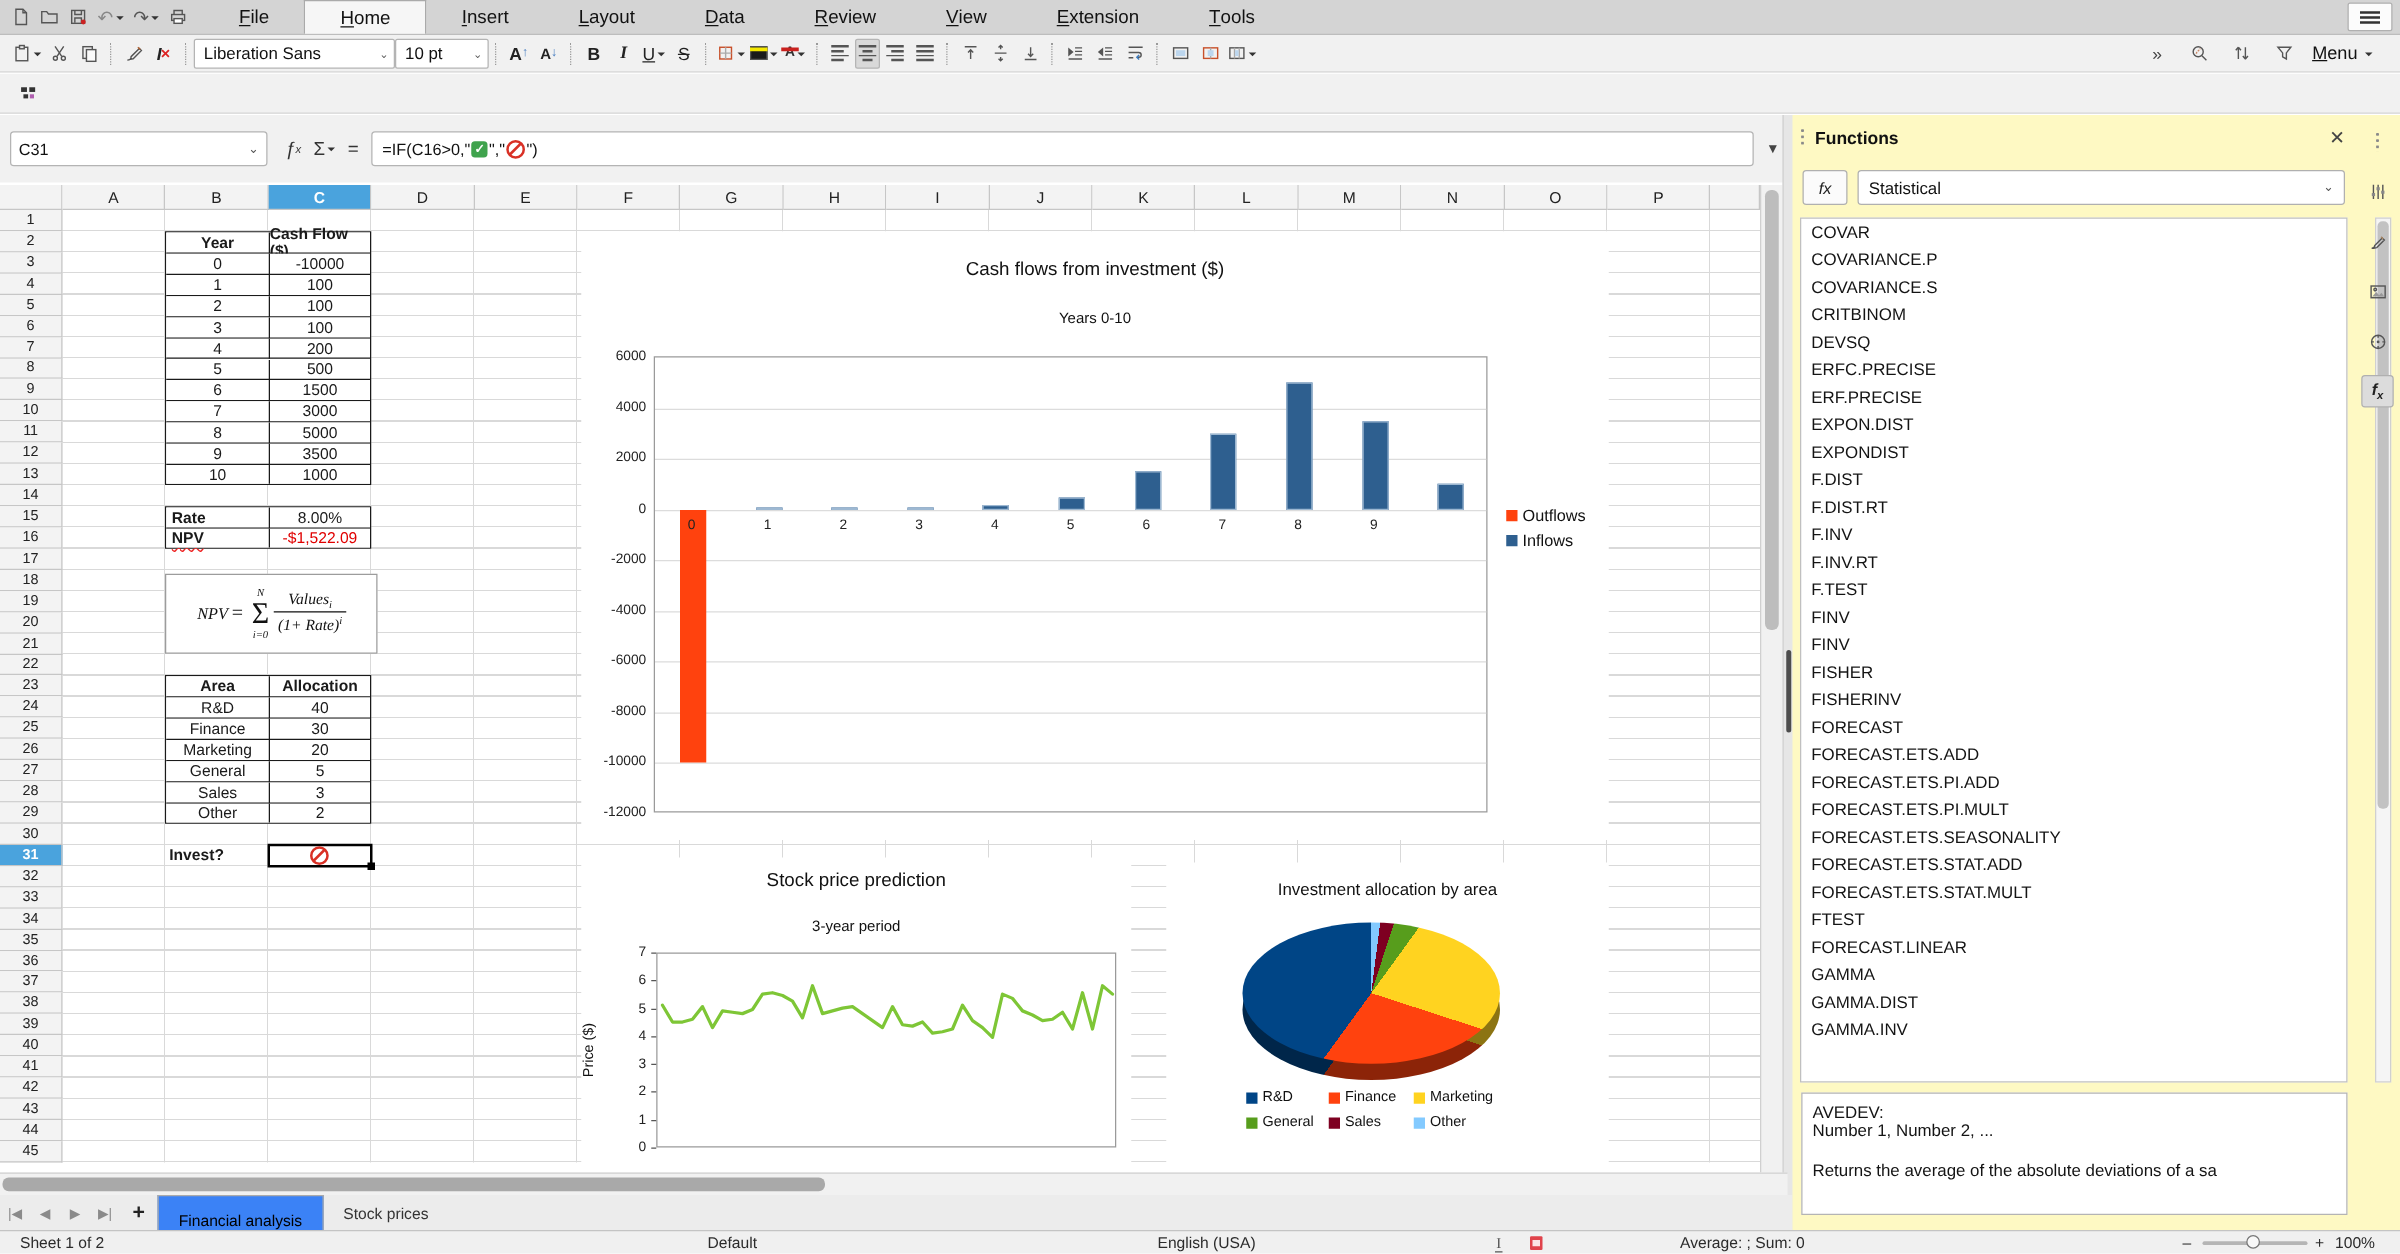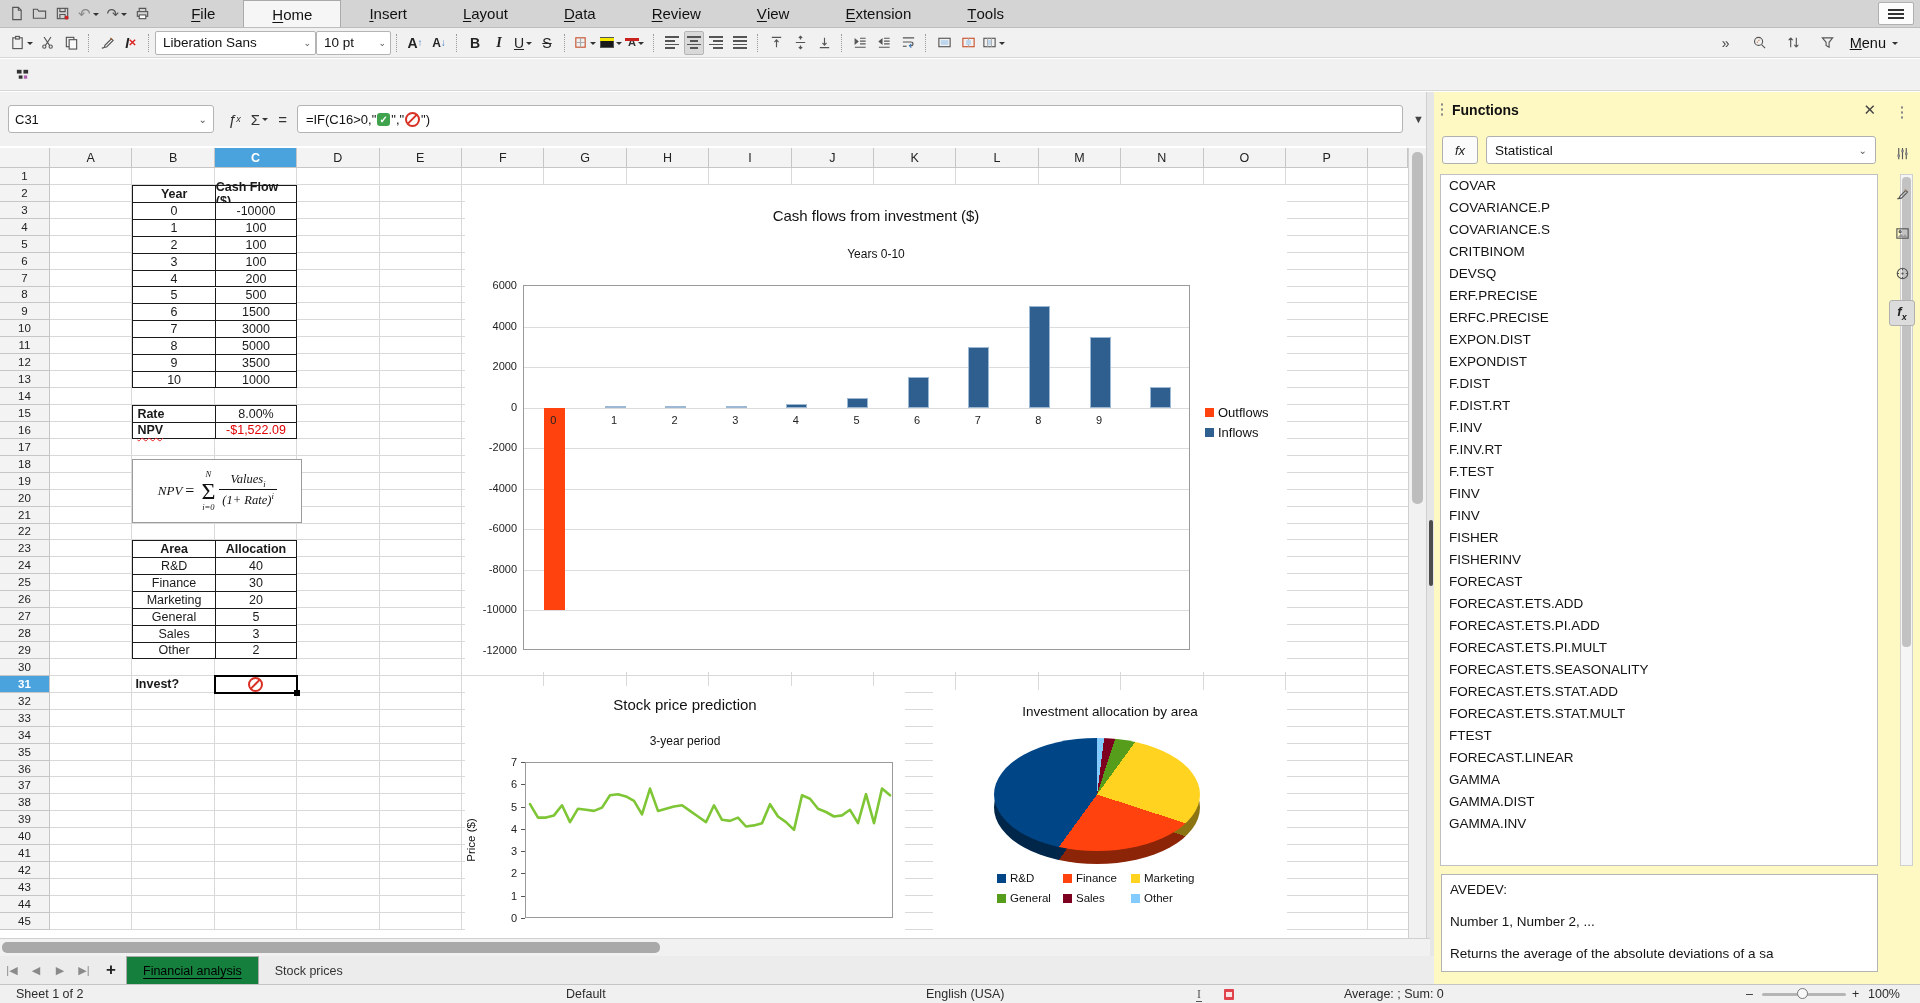--- a/index.html
+++ b/index.html
@@ -104,21 +104,21 @@
   #vthumb{position:absolute;left:3px;width:11px;border-radius:5px;background:#bdbdbd;}
   #splitter{position:absolute;left:1426px;top:92px;width:8px;height:892px;background:#e6e6e6;border-left:1px solid #cfcfcf;}
   #splitgrip{position:absolute;left:2px;top:428px;width:4px;height:66px;background:#4d4d4d;border-radius:2px;}
   #hscroll{position:absolute;left:0;top:938px;width:1430px;height:18px;background:#f1f1f1;border-top:1px solid #d0d0d0;box-sizing:border-box;}
   #hthumb{position:absolute;top:3px;height:11px;border-radius:5px;background:#a9a9a9;}
   
   #sheetrow{position:absolute;left:0;top:956px;width:1434px;height:28px;background:#ececec;display:flex;align-items:center;}
   .navbtn{width:24px;text-align:center;color:#8a8a8a;font-size:11px;}
   #addsheet{font-size:17px;color:#222;width:30px;text-align:center;font-weight:bold;}
   .stab{height:27px;display:flex;align-items:center;padding:0 16px;font-size:12.5px;color:#333;}
-  .stab.active{background:#15803d;border:1px solid #aaa;border-bottom:none;color:#000;}
+  .stab.active{background:#3b82f6;border:1px solid #aaa;border-bottom:none;color:#000;align-items:flex-end;}
   .stab.active span{text-decoration:underline;text-underline-offset:3px;}
   
   #statusbar{position:absolute;left:0;top:984px;width:1920px;height:19px;background:#f0f0f0;border-top:1px solid #c4c4c4;
              box-sizing:border-box;font-size:12.5px;color:#2b2b2b;}
   #statusbar .sitem{position:absolute;top:1px;line-height:16px;}
   #ibeam{font-family:"Liberation Serif",serif;border-bottom:1.5px solid #555;padding:0 1px;color:#555;font-size:12px;}
   #moddoc{display:inline-block;width:10px;height:11px;background:#e0434b;border-radius:1px;position:relative;}
   #moddoc::after{content:"";position:absolute;left:2px;top:3px;right:2px;height:5px;background:#fff;opacity:.85;}
   #zoomtrack{position:absolute;top:8px;height:3px;background:#b5b5b5;border-radius:2px;}
   #zoomthumb{position:absolute;top:3px;width:11px;height:11px;border:1px solid #777;background:#f8f8f8;border-radius:50%;box-sizing:border-box;}
@@ -136,21 +136,21 @@
            font-size:13.5px;padding:0 8px;color:#111;}
   #sbcombo .cbx{margin-left:auto;color:#555;font-size:10px;}
   #fnlist{position:absolute;left:6px;top:82px;width:438px;height:692px;background:#fff;border:1px solid #c0c0c0;
           box-sizing:border-box;overflow:hidden;}
   .fitem{height:22px;line-height:22px;padding-left:8px;font-size:13.5px;color:#141414;white-space:nowrap;}
   #fnscroll{position:absolute;right:7px;top:82px;width:13px;height:692px;background:#f5f5f5;border:1px solid #d0d0d0;box-sizing:border-box;}
   #fnthumb{position:absolute;left:1px;top:2px;width:9px;height:470px;background:#c2c2c2;border-radius:4px;}
   #fndesc{position:absolute;left:7px;top:782px;width:437px;height:98px;background:#fff;border:1px solid #b4b4b4;
           box-sizing:border-box;padding:7px 8px;font-size:13.5px;color:#141414;overflow:hidden;}
   #fndesc div{white-space:nowrap;overflow:hidden;}
-  #fndesc .l2{margin-top:17px;} #fndesc .l3{margin-top:17px;}
+  #fndesc .l2{} #fndesc .l3{margin-top:17px;}
   #sbrail{position:absolute;left:450px;top:0;width:36px;height:892px;display:flex;flex-direction:column;align-items:center;padding-top:8px;box-sizing:border-box;gap:14px;}
   .ricon{width:26px;height:26px;display:flex;align-items:center;justify-content:center;color:#3a3a3a;}
   .ricon.active{background:#dcdcdc;border:1px solid #b0b0b0;border-radius:3px;box-sizing:border-box;}
   .ricon .fxtxt{font-size:13px;font-style:italic;font-weight:bold;color:#222;}
 </style>
 </head>
 <body>
 
 <div id="tabrow">
   <div id="quickicons">
@@ -723,22 +723,22 @@
       <span>Statistical</span>
       <span class="cbx">⌄</span>
     </div>
   </div>
   <div id="fnlist">
       <div class="fitem">COVAR</div>
       <div class="fitem">COVARIANCE.P</div>
       <div class="fitem">COVARIANCE.S</div>
       <div class="fitem">CRITBINOM</div>
       <div class="fitem">DEVSQ</div>
+      <div class="fitem">ERFC.PRECISE</div>
       <div class="fitem">ERF.PRECISE</div>
-      <div class="fitem">ERFC.PRECISE</div>
       <div class="fitem">EXPON.DIST</div>
       <div class="fitem">EXPONDIST</div>
       <div class="fitem">F.DIST</div>
       <div class="fitem">F.DIST.RT</div>
       <div class="fitem">F.INV</div>
       <div class="fitem">F.INV.RT</div>
       <div class="fitem">F.TEST</div>
       <div class="fitem">FINV</div>
       <div class="fitem">FINV</div>
       <div class="fitem">FISHER</div>

